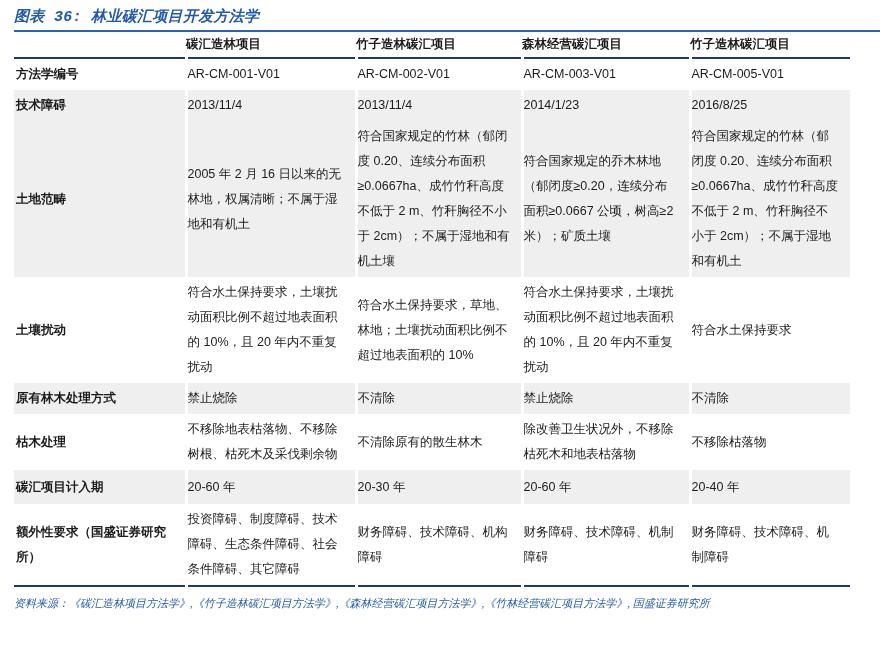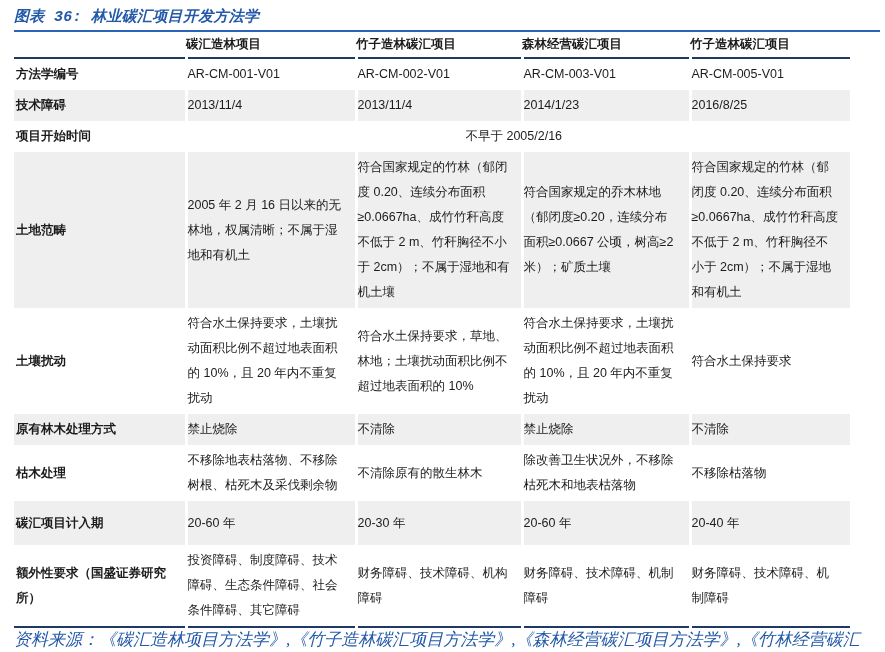--- a/index.html
+++ b/index.html
@@ -41,28 +41,28 @@
     line-height: 25px; border-left: 3px solid #ffffff;
   }
   table.method-table tbody tr.stripe { background: #efefef; }
   table.method-table td.merged { text-align: center; }
 
   tr.h23 { height: 23px; }
   tr.h150 { height: 150px; }
   tr.h104 { height: 104px; }
   tr.h25 { height: 25px; margin-left: 32px; }
   tr.h52 { height: 52px; }
-  tr.h46 { height: 44px; margin-top: 37px; }
+  tr.h46 { height: 34px; margin-top: 37px; }
   tr.h74 { height: 74px; }
 
   
   .source-note {
-    margin-top: 0; width: 860px;
+    margin-top: 9px; width: 860px;
     font-family: "Liberation Serif", "DejaVu Serif", serif;
-    font-style: italic; font-size: 17px; color: #2359a8;
+    font-style: italic; font-size: 11px; color: #2359a8;
   }
 </style>
 </head>
 <body>
 
 <div class="page">
 
   <div class="fig-caption">图表 36:  林业碳汇项目开发方法学</div>
   <div class="title-rule"></div>
 
@@ -90,24 +90,20 @@
         <td>AR-CM-002-V01</td>
         <td>AR-CM-003-V01</td>
         <td>AR-CM-005-V01</td>
       </tr>
       <tr class="h23 stripe">
         <th class="row-label">技术障碍</th>
         <td>2013/11/4</td>
         <td>2013/11/4</td>
         <td>2014/1/23</td>
         <td>2016/8/25</td>
-      </tr>
-      <tr class="h23">
-        <th class="row-label">项目开始时间</th>
-        <td class="merged" colspan="4">不早于 2005/2/16</td>
       </tr>
       <tr class="h150 stripe">
         <th class="row-label">土地范畴</th>
         <td>2005 年 2 月 16 日以来的无林地，权属清晰；不属于湿地和有机土</td>
         <td>符合国家规定的竹林（郁闭度 0.20、连续分布面积≥0.0667ha、成竹竹秆高度不低于 2 m、竹秆胸径不小于 2cm）；不属于湿地和有机土壤</td>
         <td>符合国家规定的乔木林地（郁闭度≥0.20，连续分布面积≥0.0667 公顷，树高≥2 米）；矿质土壤</td>
         <td>符合国家规定的竹林（郁闭度 0.20、连续分布面积≥0.0667ha、成竹竹秆高度不低于 2 m、竹秆胸径不小于 2cm）；不属于湿地和有机土</td>
       </tr>
       <tr class="h104">
         <th class="row-label">土壤扰动</th>

